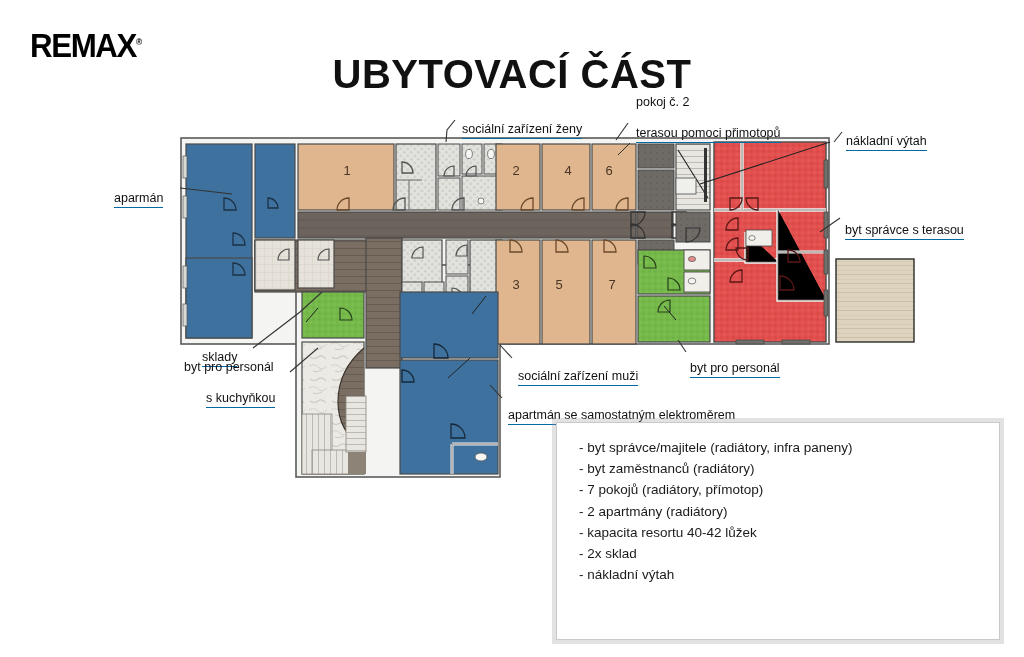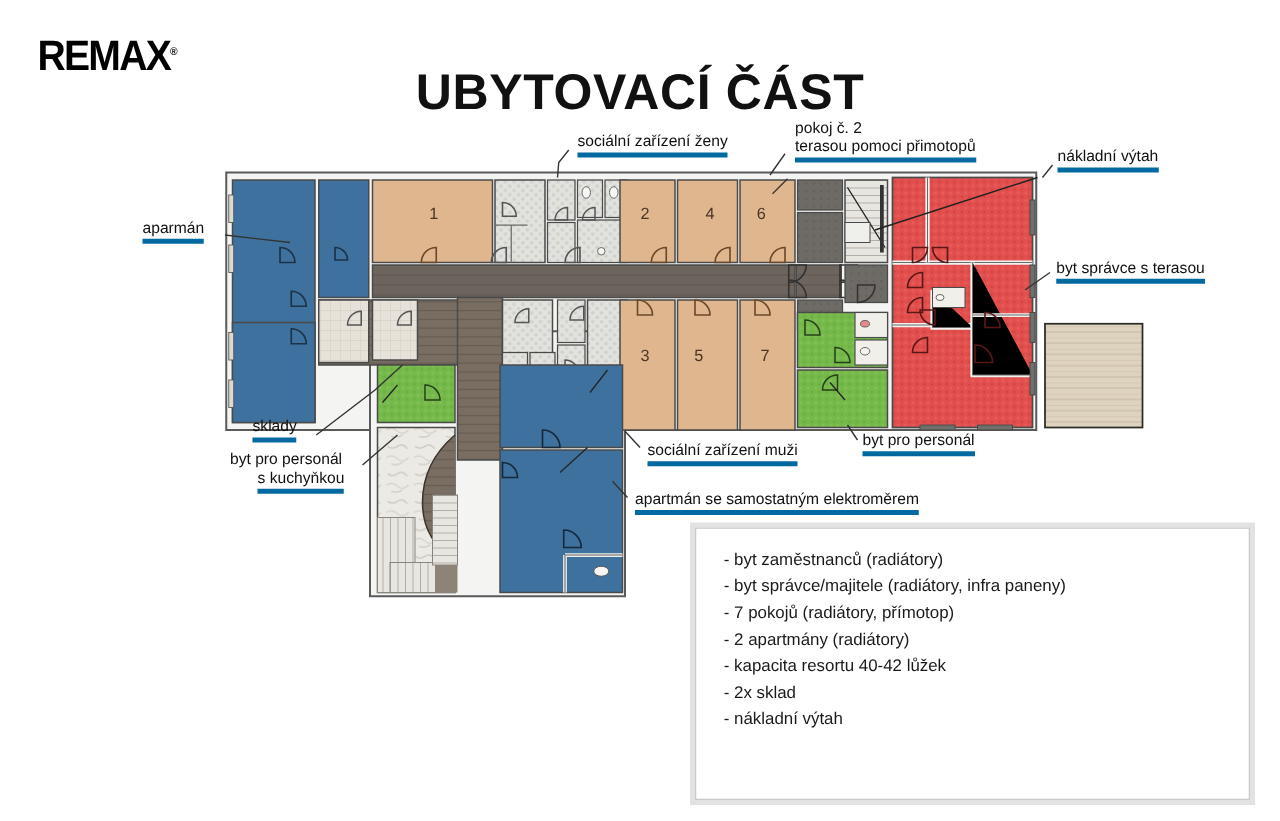--- a/index.html
+++ b/index.html
@@ -12,21 +12,21 @@
         transform:scaleX(.92);transform-origin:left center;white-space:nowrap;}
   .logo .tm{font-size:9px;vertical-align:super;letter-spacing:0;}
   .title{position:absolute;left:0;top:20px;width:1024px;text-align:center;
          font-weight:bold;font-size:40px;letter-spacing:.5px;color:#111;margin-top:32px;}
 
   
   #plan{position:absolute;left:0;top:0;width:1024px;height:657px;}
 
   
   .lbl{position:absolute;font-size:12.5px;line-height:15px;color:#111;white-space:nowrap;}
-  .lbl.u{border-bottom:4px solid #0369a1;padding-bottom:1px;}
+  .lbl.u{border-bottom:1px solid #0369a1;padding-bottom:1px;margin-top:16px;}
 
   
   .legend{position:absolute;left:556px;top:422px;width:444px;height:218px;
           background:#fff;border:1px solid #c9c9c9;
           box-shadow:0 0 0 4px rgba(150,150,150,.28);
           box-sizing:border-box;padding:14px 16px 0 22px;}
   .legend .row{font-size:13.5px;line-height:21.2px;color:#1a1a1a;white-space:nowrap;}
 </style>
 </head>
 <body>
@@ -318,20 +318,20 @@
 <div class="lbl u" style="left:462px;top:106px;">sociální zařízení ženy</div>
 <div class="lbl" style="left:636px;top:95px;">pokoj č. 2</div>
 <div class="lbl u" style="left:636px;top:110px;">terasou pomoci přimotopů</div>
 <div class="lbl u" style="left:846px;top:118px;">nákladní výtah</div>
 <div class="lbl u" style="left:845px;top:207px;">byt správce s terasou</div>
 <div class="lbl u" style="left:518px;top:353px;">sociální zařízení muži</div>
 <div class="lbl u" style="left:690px;top:345px;">byt pro personál</div>
 <div class="lbl u" style="left:508px;top:392px;">apartmán se samostatným elektroměrem</div>
 
 <div class="legend" id="legend-box">
+    <div class="row">- byt správce/majitele (radiátory, infra paneny)</div>
     <div class="row">- byt zaměstnanců (radiátory)</div>
-    <div class="row">- byt správce/majitele (radiátory, infra paneny)</div>
     <div class="row">- 7 pokojů (radiátory, přímotop)</div>
     <div class="row">- 2 apartmány (radiátory)</div>
     <div class="row">- kapacita resortu 40-42 lůžek</div>
     <div class="row">- 2x sklad</div>
     <div class="row">- nákladní výtah</div>
   </div>
 
 </body></html>

